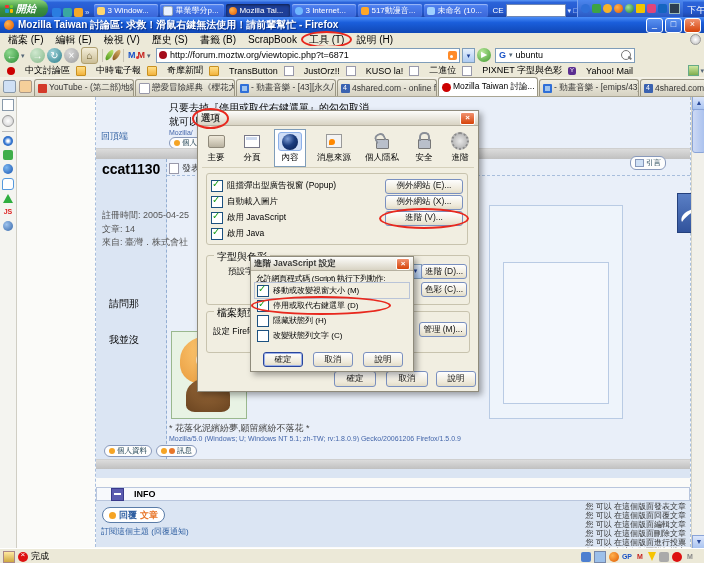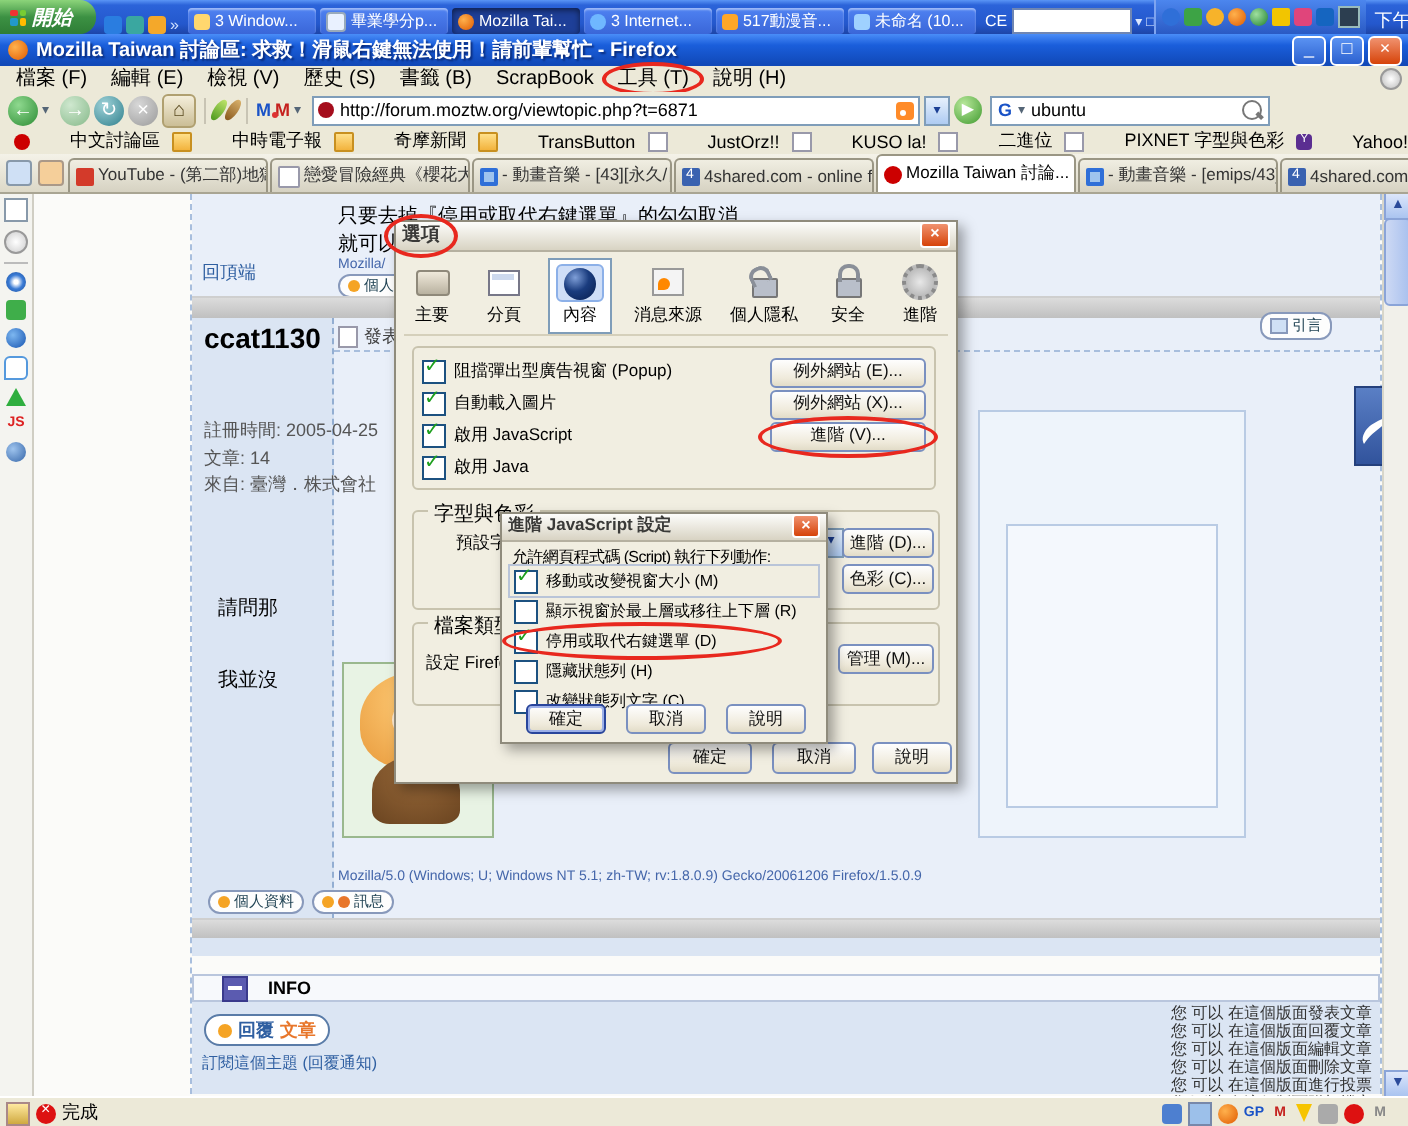--- a/index.html
+++ b/index.html
@@ -87,21 +87,21 @@
     color:#fff;font-size:8px;line-height:14px;text-align:center;flex:none}
   #searchbox{width:132px;height:13px;background:#fff;border:1px solid #7f9db9;display:flex;align-items:center;gap:3px;
     font-size:9px;padding:0 3px;flex:none;margin-left:2px}
   #searchbox .g{color:#1a53c7;font-weight:bold}
   #searchbox .sdrop{font-size:7px;color:#567}
   #searchbox .stxt{flex:1;white-space:nowrap;overflow:hidden}
   .mag{width:8px;height:8px;border:1.5px solid #777;border-radius:50%;position:relative;flex:none}
   .mag::after{content:"";position:absolute;left:6px;top:6px;width:4px;height:1.5px;background:#777;transform:rotate(45deg)}
   #bookmarksbar{position:absolute;left:0;top:64px;width:704px;height:13px;z-index:80;display:flex;align-items:center;gap:2px;
     background:#ece9d8;border-bottom:1px solid #cfcbba;font-size:9px;padding-left:4px}
-  .bmk{display:flex;align-items:center;gap:20px;padding:0 3px;white-space:nowrap;flex:none}
+  .bmk{display:flex;align-items:center;gap:10px;padding:0 3px;white-space:nowrap;flex:none}
   .bmi{width:8px;height:8px;flex:none}
   .bmi-moztw-icon{background:#c00;border-radius:50%}
   .bmi-folder-icon{background:linear-gradient(#ffe08a,#f2b33d);border:1px solid #c89020;border-radius:1px}
   .bmi-page-icon{background:#fff;border:1px solid #99a}
   .bmi-yahoo-icon{background:#5b2e91;border-radius:2px;position:relative}
   .bmi-yahoo-icon::after{content:"Y";color:#fff;font-size:6px;position:absolute;left:2px;top:0}
   .bm-overflow{margin-left:auto;display:flex;align-items:center;gap:1px;padding-right:4px}
   .bm-overflow .box{width:9px;height:9px;background:linear-gradient(#cfe8a0,#7fae4f);border:1px solid #6a8}
   #tabbar{position:absolute;left:0;top:77px;width:704px;height:19px;z-index:80;display:flex;align-items:flex-end;
     background:linear-gradient(#f4f2e8,#ddd9c8);border-bottom:1px solid #a9a593;padding-left:2px}
@@ -153,21 +153,21 @@
   .info-hdr-ic{width:11px;height:11px;background:#5b5bb0;border:1px solid #3a3a8c;position:relative;flex:none}
   .info-hdr-ic::after{content:"";position:absolute;left:2px;top:4px;width:7px;height:2px;background:#fff}
   .reply-btn{display:inline-flex;align-items:center;gap:3px;background:#fff;border:1px solid #5a7ca8;border-radius:8px;
     height:14px;padding:0 6px;font-size:9px;font-weight:bold}
   .reply-btn .pen{width:7px;height:7px;background:#f5a425;border-radius:50%;flex:none}
   #permissions{position:absolute;right:4px;top:1px;width:300px;height:46px;overflow:hidden;text-align:right;
     font-size:8px;line-height:9px;color:#333}
   
   .dlg{position:absolute;background:#f1eee1;border:1px solid #8f8b7c;box-shadow:3px 3px 6px rgba(0,0,0,.35)}
   .dlg-title{height:14px;background:linear-gradient(180deg,#fdfdfb,#d8d3c3);border-bottom:1px solid #b5b0a0;
-    display:flex;padding:0 3px;font-size:9.5px;font-weight:bold;color:#3a3a38}
+    display:flex;align-items:center;padding:0 3px;font-size:9.5px;font-weight:bold;color:#3a3a38}
   .dlg-close{margin-left:auto;width:13px;height:11px;border-radius:2px;border:1px solid #fff;color:#fff;
     background:linear-gradient(#f0926f,#d64309);font-size:8px;line-height:10px;text-align:center}
   .xpbtn{background:linear-gradient(180deg,#fefefe,#efeadb 70%,#e2dcc8);border:1px solid #7a90c0;border-radius:3px;
     font-size:8.5px;text-align:center;color:#111;display:flex;align-items:center;justify-content:center;position:relative}
   .xpbtn.default{border-color:#28459c;box-shadow:0 0 0 1px #9cb0e8 inset}
   .cb{width:10px;height:10px;background:#fff;border:1px solid #1c5180;flex:none;position:relative}
   .cb.checked::after{content:"✓";position:absolute;left:0;top:-3px;color:#1d9f1d;font-size:10px;font-weight:bold}
   .groupbox{position:absolute;border:1px solid #c8c3ae;border-radius:3px}
   .groupbox .legend{position:absolute;top:-6px;left:7px;background:#f1eee1;padding:0 3px;font-size:10px}
   .optrow{display:flex;align-items:center;height:16px;gap:4px;padding:0 4px;font-size:8.5px}
@@ -466,20 +466,21 @@
 
     <div class="quote-box" style="left:393px;top:108px;width:132px;height:212px"></div>
     <div class="quote-box" style="left:407px;top:165px;width:104px;height:140px;background:#f4f8fd"></div>
 
     <div id="avatar" style="left:75px;top:234px;width:74px;height:86px">
       <div class="hair"></div>
       <div class="face"></div>
       <div class="dress"></div>
     </div>
 
+    <div class="blk" style="left:73px;top:325px;font-size:9px;color:#444">* 花落化泥繽紛夢,願留繽紛不落花 *</div>
     <div class="blk tinyua" style="left:73px;top:338px;width:515px;overflow:hidden">Mozilla/5.0 (Windows; U; Windows NT 5.1; zh-TW; rv:1.8.0.9) Gecko/20061206 Firefox/1.5.0.9</div>
     <div class="blk" style="left:8px;top:348px;display:flex;gap:4px">
       <span class="pill">
         <span class="pic"></span>
         <span>個人資料</span>
       </span>
       <span class="pill">
         <span class="pic"></span>
         <span class="pic" style="background:#e8762a"></span>
         <span>訊息</span>
@@ -649,24 +650,20 @@
 <div class="dlg" id="js-dlg" style="left:250px;top:256px;width:162px;height:114px;z-index:70">
   <div class="dlg-title" style="height:13px;font-size:8.5px">
     <span>進階 JavaScript 設定</span>
     <span class="dlg-close" style="width:12px;height:10px;line-height:9px">×</span>
   </div>
   <div style="position:absolute;left:5px;top:16px;font-size:8px;letter-spacing:-0.3px;white-space:nowrap">允許網頁程式碼 (Script) 執行下列動作:</div>
   <div id="js-rows" style="position:absolute;left:4px;top:26px;width:154px">
       <div class="jsrow focusbox">
         <span class="cb checked"></span>
         <span>移動或改變視窗大小 (M)</span>
-      </div>
-      <div class="jsrow">
-        <span class="cb"></span>
-        <span>顯示視窗於最上層或移往上下層 (R)</span>
       </div>
       <div class="jsrow">
         <span class="cb checked"></span>
         <span>停用或取代右鍵選單 (D)</span>
         <span class="red-oval" style="inset: -2px 18px -2px -4px;"></span>
       </div>
       <div class="jsrow">
         <span class="cb"></span>
         <span>隱藏狀態列 (H)</span>
       </div>

